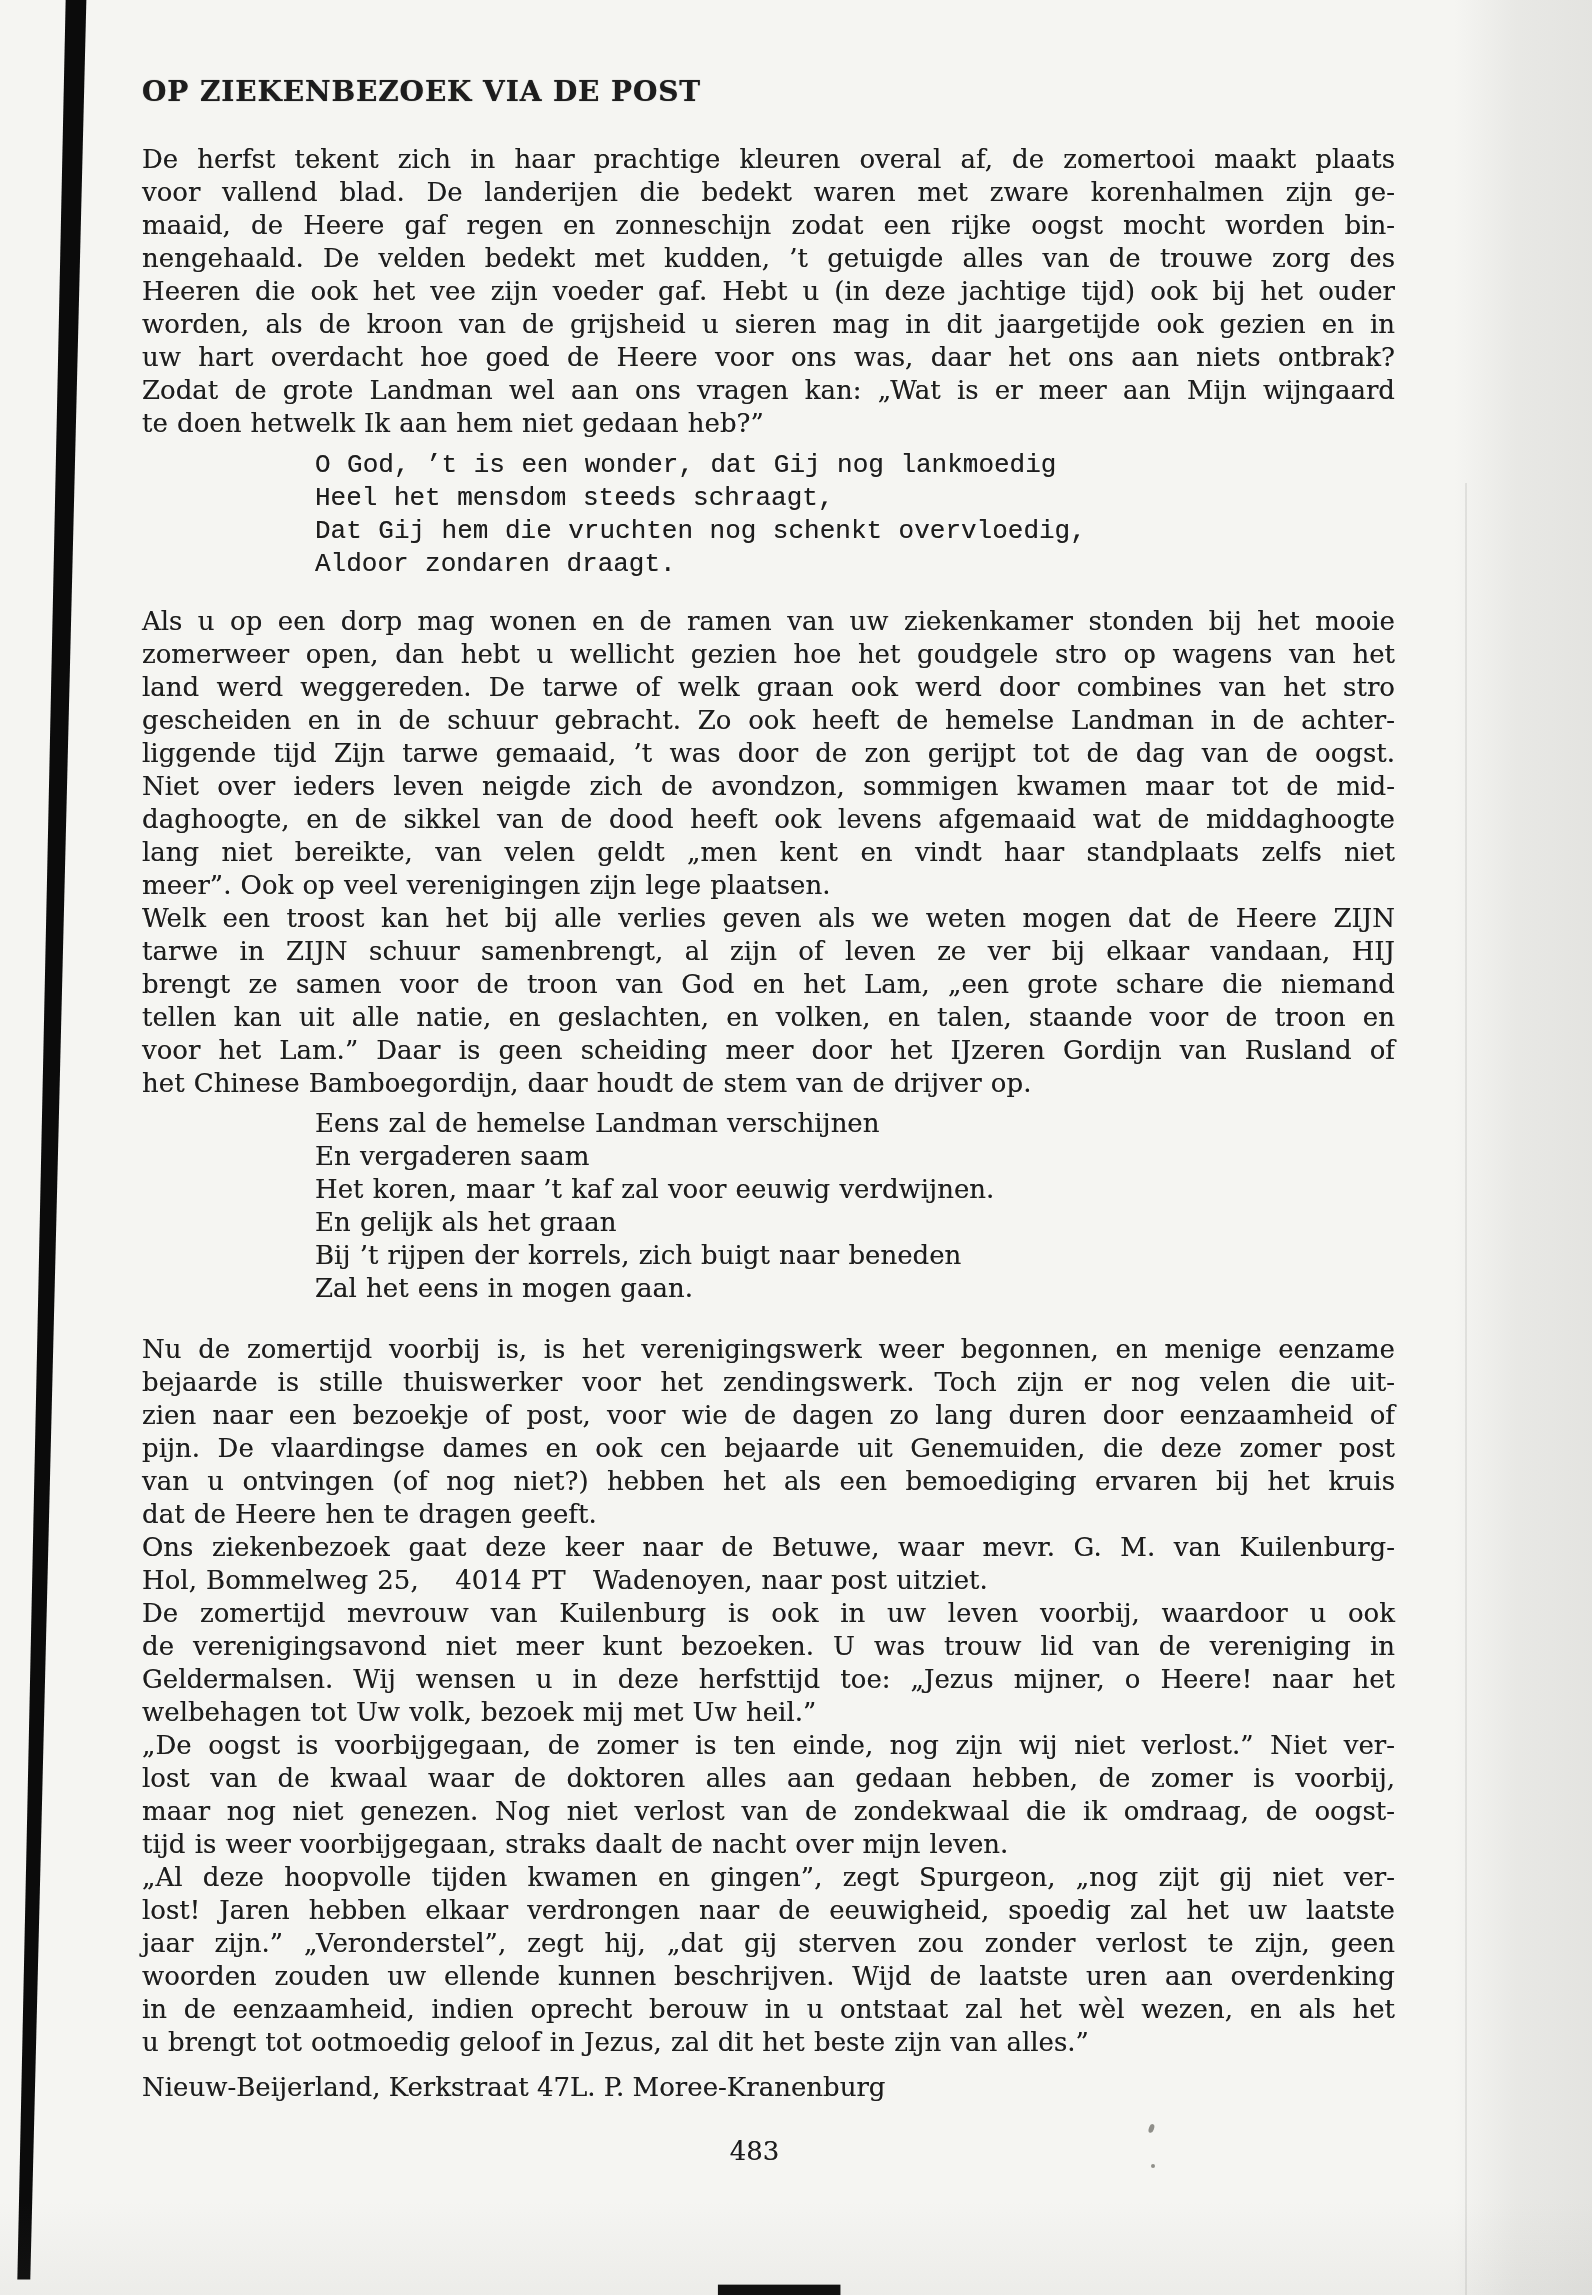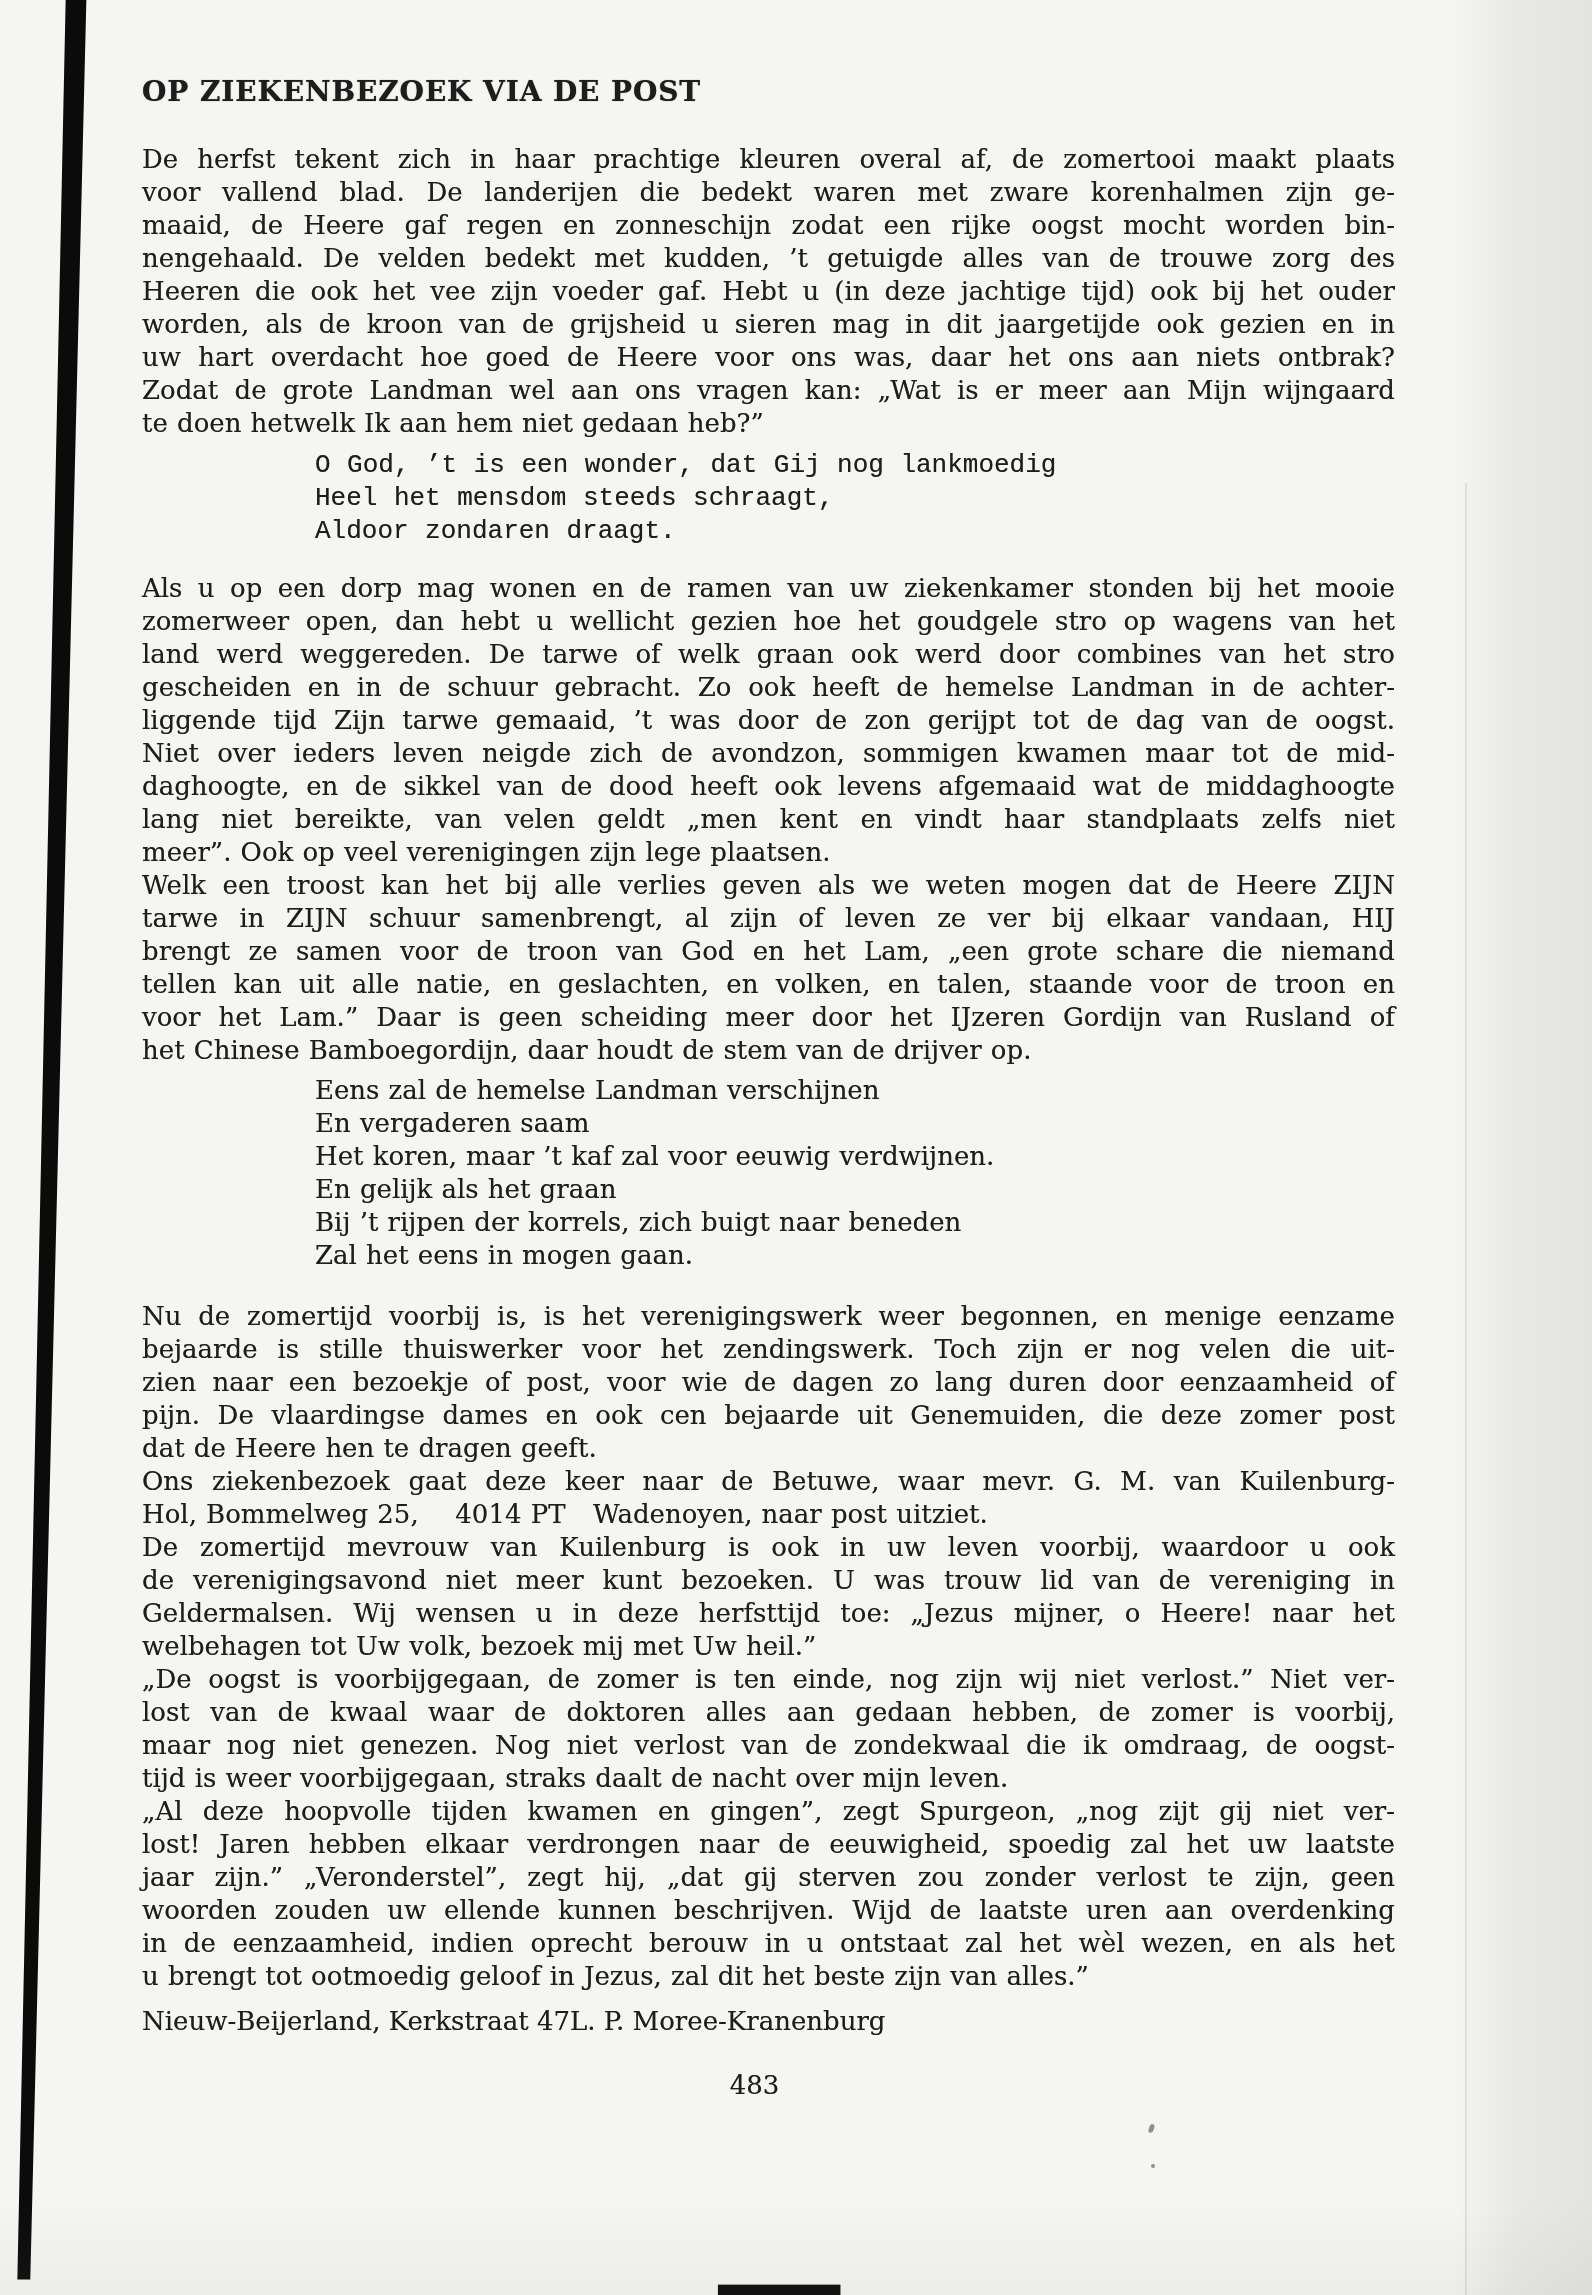--- a/index.html
+++ b/index.html
@@ -93,20 +93,21 @@
         <div class="line j">nengehaald. De velden bedekt met kudden, ’t getuigde alles van de trouwe zorg des</div>
         <div class="line j">Heeren die ook het vee zijn voeder gaf. Hebt u (in deze jachtige tijd) ook bij het ouder</div>
         <div class="line j">worden, als de kroon van de grijsheid u sieren mag in dit jaargetijde ook gezien en in</div>
         <div class="line j">uw hart overdacht hoe goed de Heere voor ons was, daar het ons aan niets ontbrak?</div>
         <div class="line j">Zodat de grote Landman wel aan ons vragen kan: „Wat is er meer aan Mijn wijngaard</div>
         <div class="line">te doen hetwelk Ik aan hem niet gedaan heb?”</div>
       </div>
       <div class="block verse">
         <div class="line">O God, ’t is een wonder, dat Gij nog lankmoedig</div>
         <div class="line">Heel het mensdom steeds schraagt,</div>
+        <div class="line">Dat Gij hem die vruchten nog schenkt overvloedig,</div>
         <div class="line">Aldoor zondaren draagt.</div>
       </div>
       <div class="block paragraph">
         <div class="line j">Als u op een dorp mag wonen en de ramen van uw ziekenkamer stonden bij het mooie</div>
         <div class="line j">zomerweer open, dan hebt u wellicht gezien hoe het goudgele stro op wagens van het</div>
         <div class="line j">land werd weggereden. De tarwe of welk graan ook werd door combines van het stro</div>
         <div class="line j">gescheiden en in de schuur gebracht. Zo ook heeft de hemelse Landman in de achter-</div>
         <div class="line j">liggende tijd Zijn tarwe gemaaid, ’t was door de zon gerijpt tot de dag van de oogst.</div>
         <div class="line j">Niet over ieders leven neigde zich de avondzon, sommigen kwamen maar tot de mid-</div>
         <div class="line j">daghoogte, en de sikkel van de dood heeft ook levens afgemaaid wat de middaghoogte</div>
@@ -125,20 +126,21 @@
         <div class="line">Het koren, maar ’t kaf zal voor eeuwig verdwijnen.</div>
         <div class="line">En gelijk als het graan</div>
         <div class="line">Bij ’t rijpen der korrels, zich buigt naar beneden</div>
         <div class="line">Zal het eens in mogen gaan.</div>
       </div>
       <div class="block paragraph">
         <div class="line j">Nu de zomertijd voorbij is, is het verenigingswerk weer begonnen, en menige eenzame</div>
         <div class="line j">bejaarde is stille thuiswerker voor het zendingswerk. Toch zijn er nog velen die uit-</div>
         <div class="line j">zien naar een bezoekje of post, voor wie de dagen zo lang duren door eenzaamheid of</div>
         <div class="line j">pijn. De vlaardingse dames en ook cen bejaarde uit Genemuiden, die deze zomer post</div>
+        <div class="line j">van u ontvingen (of nog niet?) hebben het als een bemoediging ervaren bij het kruis</div>
         <div class="line">dat de Heere hen te dragen geeft.</div>
         <div class="line j">Ons ziekenbezoek gaat deze keer naar de Betuwe, waar mevr. G. M. van Kuilenburg-</div>
         <div class="line">Hol, Bommelweg 25, &nbsp;&nbsp;&nbsp;4014 PT&nbsp;&nbsp; Wadenoyen, naar post uitziet.</div>
         <div class="line j">De zomertijd mevrouw van Kuilenburg is ook in uw leven voorbij, waardoor u ook</div>
         <div class="line j">de verenigingsavond niet meer kunt bezoeken. U was trouw lid van de vereniging in</div>
         <div class="line j">Geldermalsen. Wij wensen u in deze herfsttijd toe: „Jezus mijner, o Heere! naar het</div>
         <div class="line">welbehagen tot Uw volk, bezoek mij met Uw heil.”</div>
         <div class="line j">„De oogst is voorbijgegaan, de zomer is ten einde, nog zijn wij niet verlost.” Niet ver-</div>
         <div class="line j">lost van de kwaal waar de doktoren alles aan gedaan hebben, de zomer is voorbij,</div>
         <div class="line j">maar nog niet genezen. Nog niet verlost van de zondekwaal die ik omdraag, de oogst-</div>

